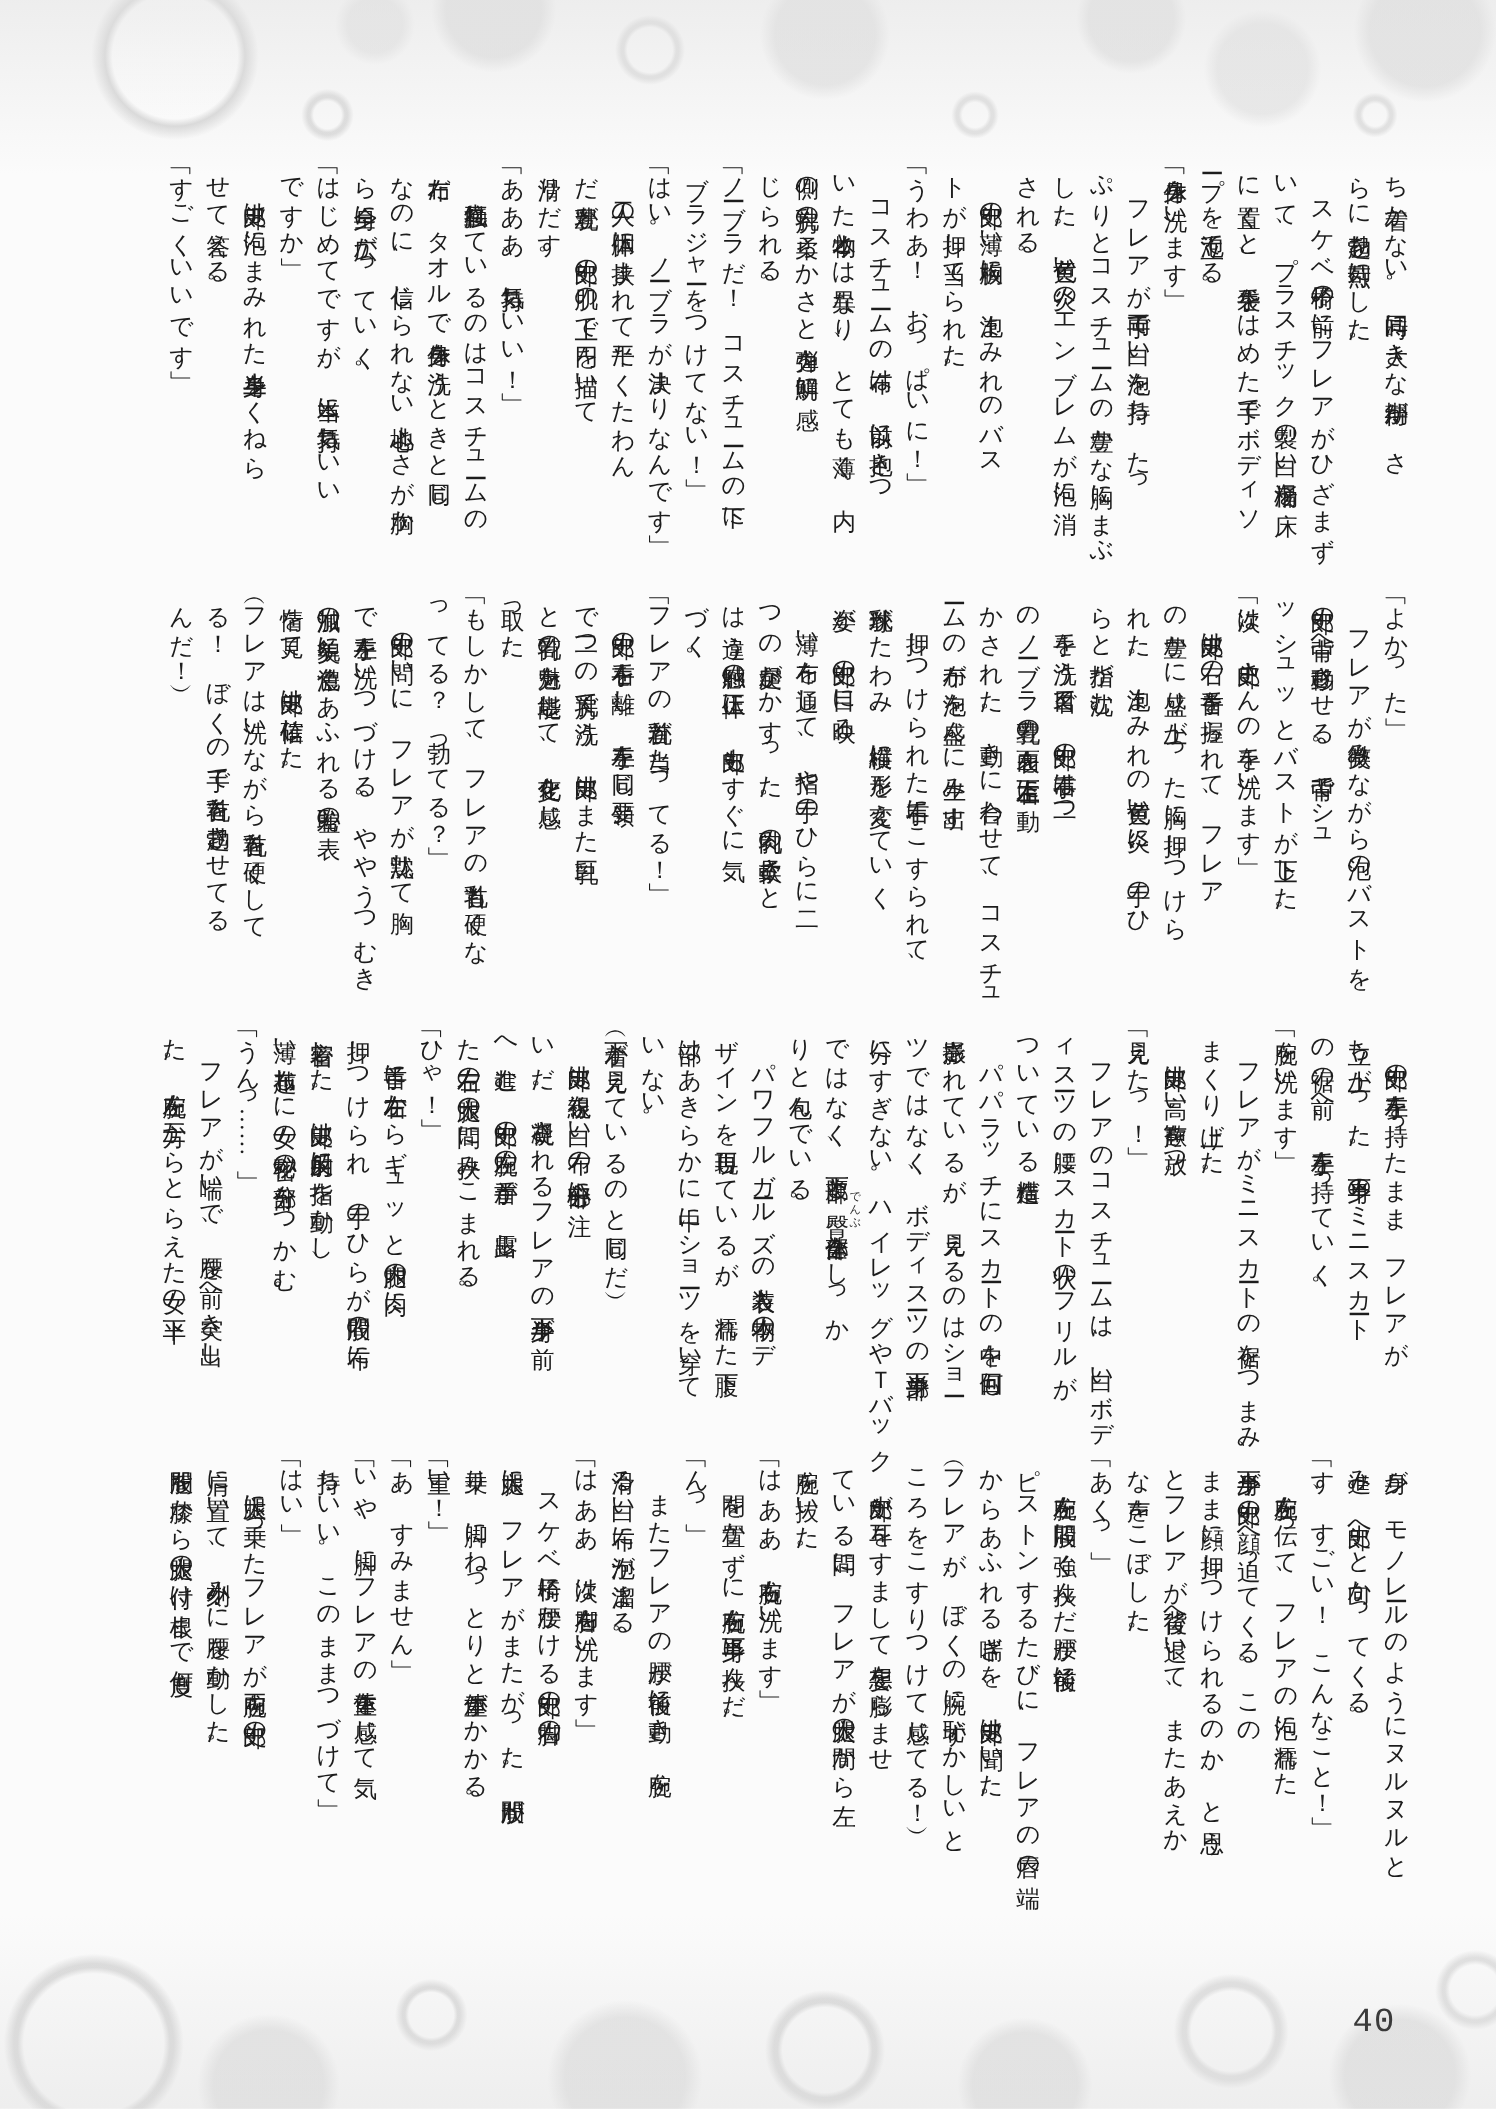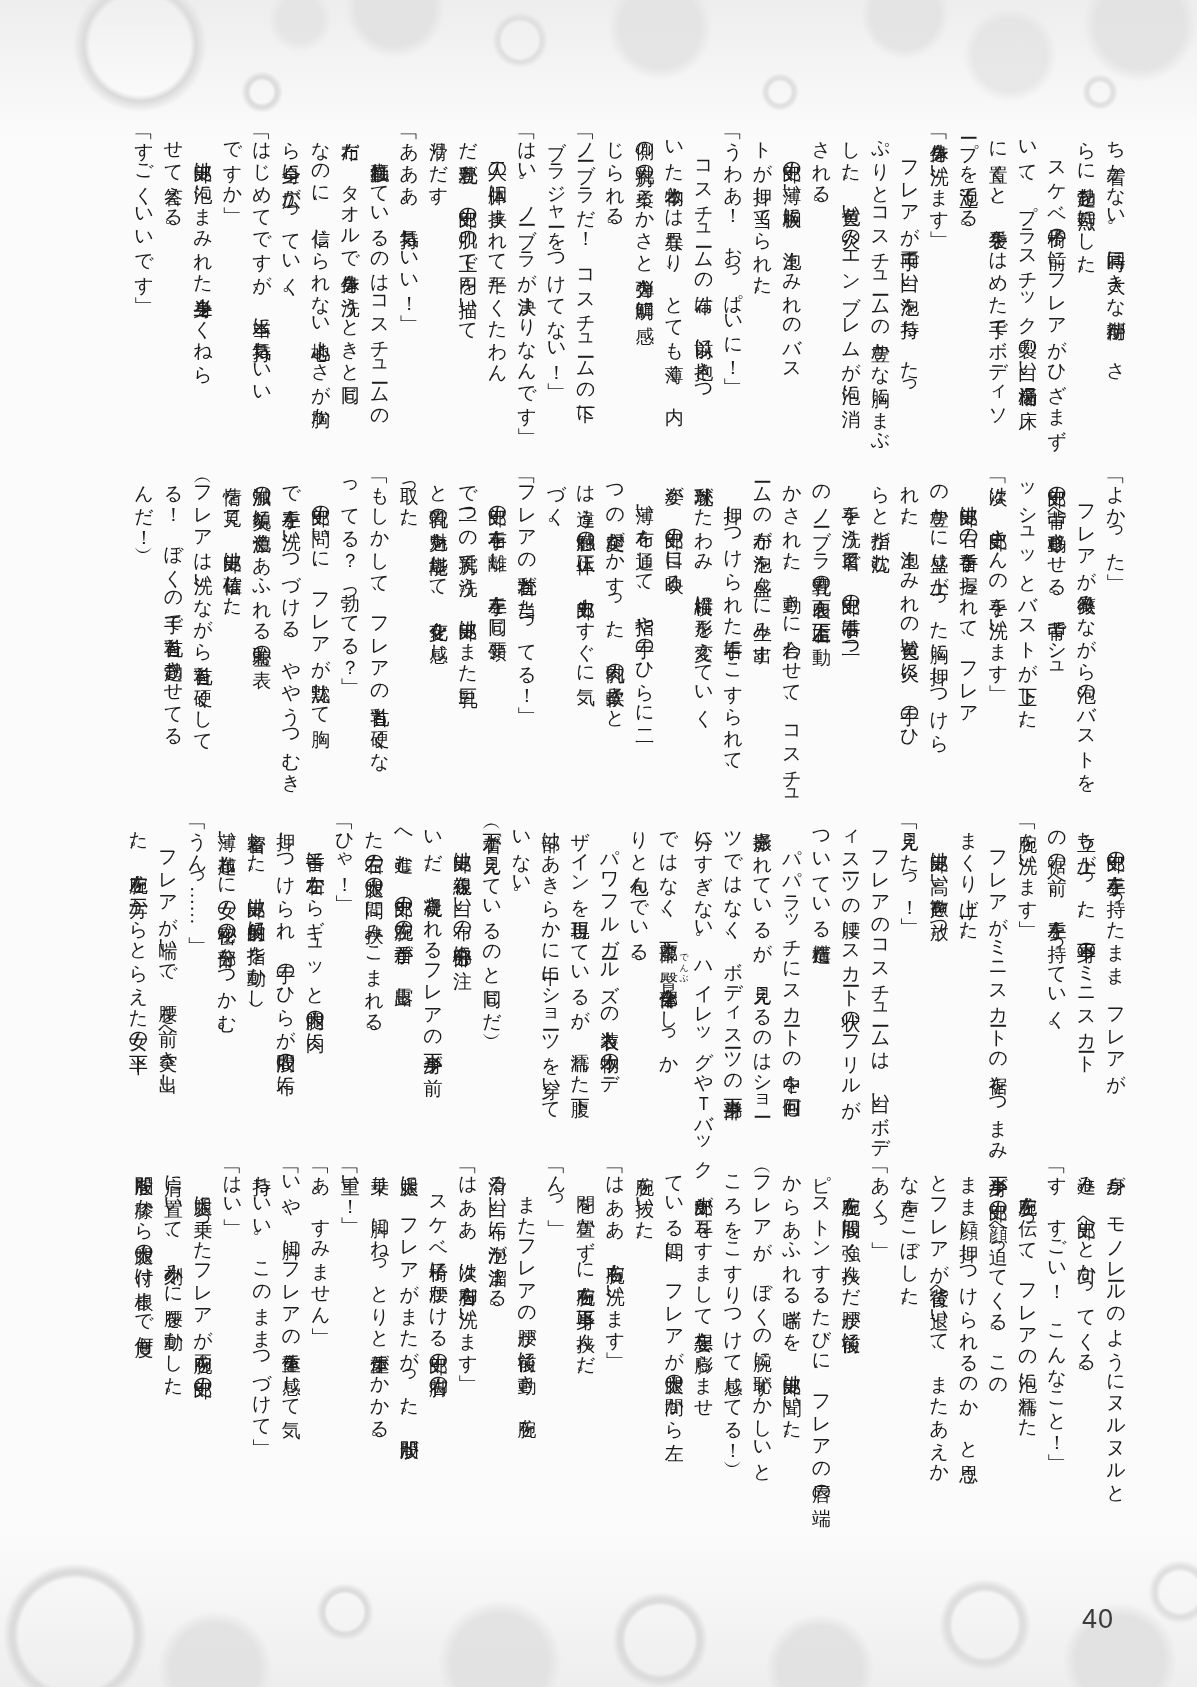--- a/index.html
+++ b/index.html
@@ -58,21 +58,21 @@
   .band-4 { top: 1162px; }
   ruby rt {
     font-size: 9px;
     letter-spacing: 0;
     color: #2a2a2a;
   }
   .page-number {
     position: absolute;
     left: 1082px;
     top: 1604px;
-    font-family: Liberation Sans, sans-serif;
+    font-family: Liberation Mono, monospace;
     font-size: 27px;
     letter-spacing: 1px;
     color: #3a3a3a;
   }
 </style>
 </head>
 <body>
 
 <div class="page">
   <div class="band band-1">

